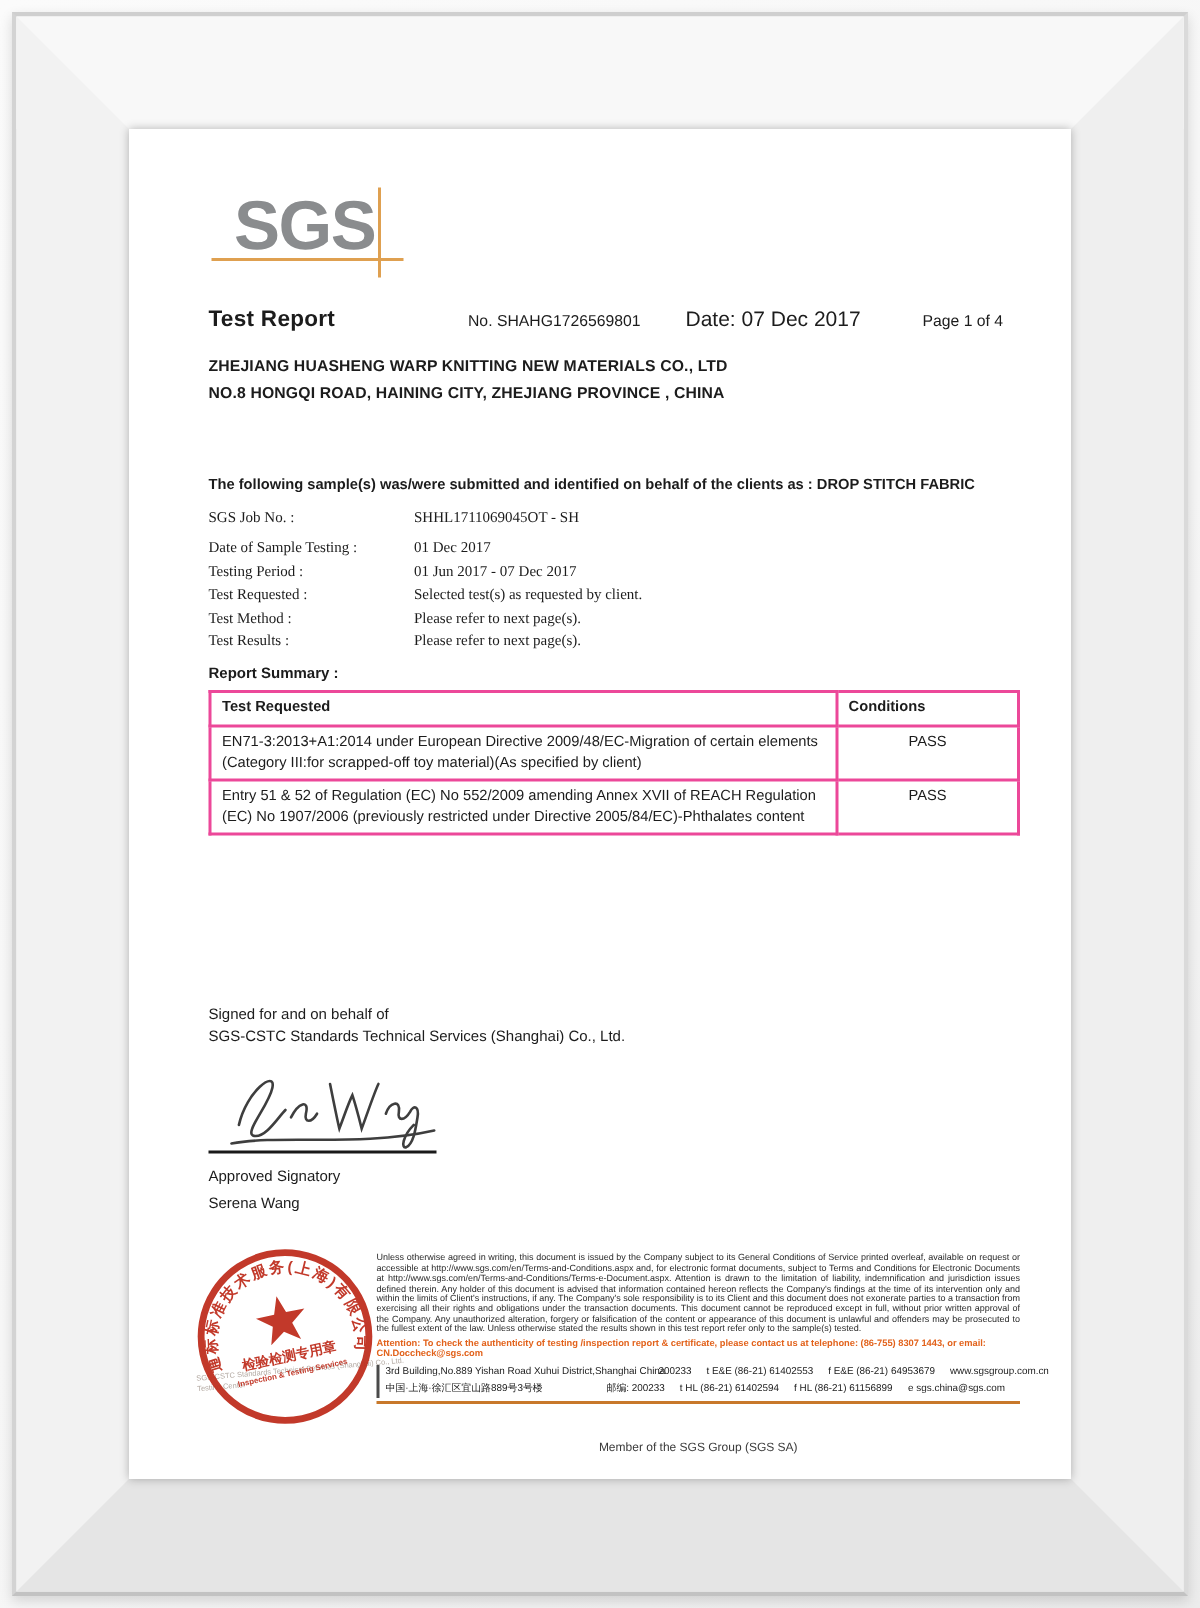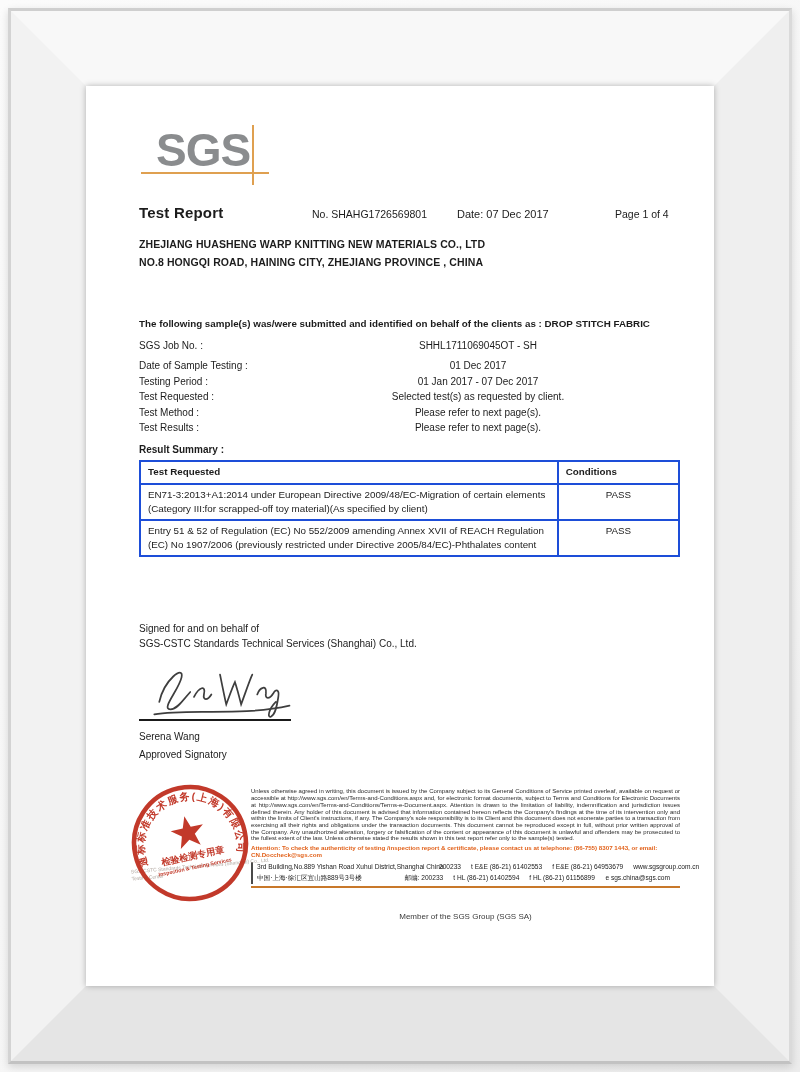--- a/index.html
+++ b/index.html
@@ -41,42 +41,42 @@
   .logo-text {
     font-size:46px; font-weight:bold; letter-spacing:-1px;
     color:#8a8c8e; line-height:0.95; display:inline-block;
   }
   .logo-hline { position:absolute; left:-15px; width:128px; bottom:-1px; height:2px; }
   .logo-vline { position:absolute; left:96px; top:-4px; width:2px; height:60px; }
   
   .title-row { display:flex; align-items:baseline; margin-top:31px; }
   .title { font-size:15px; font-weight:bold; width:163px; letter-spacing:0.2px; }
   .meta-no { font-size:10.5px; width:155px;padding-left:10px; }
-  .meta-date { font-size:11px; width:118px; }
+  .meta-date { font-size:14px; width:118px; }
   .meta-page { font-size:10.5px;padding-left:40px; }
   
   .company { margin-top:15px; font-size:10.5px; font-weight:bold; line-height:1.7; letter-spacing:0.1px; }
   
   .sample-intro { margin-top:47px; font-size:9.8px;font-weight:bold; }
   
-  .details { margin-top:11px; font-size:10px; }
+  .details { margin-top:11px; font-size:10px;font-family:Liberation Serif, serif; }
   .detail-row { display:flex; margin-bottom:4.5px; }
   .detail-row.first { margin-bottom:9px; }
   .detail-label { width:137px; flex:none; }
-  .detail-value { flex:1;text-align:center; }
+  .detail-value { flex:1; }
   
   .result-heading { margin-top:11px; font-size:10px; font-weight:bold; }
   table.result { width:100%; border-collapse:collapse; margin-top:5px; }
   table.result th, table.result td {
-    border:2px solid #1d4ed8; font-size:9.8px; padding:3px 7px; line-height:1.45;
+    border:2px solid #ec4899; font-size:9.8px; padding:3px 7px; line-height:1.45;
   }
   table.result th { text-align:left; font-weight:bold; }
   th.col-conclusion, td.cell-conclusion { width:22.5%; text-align:center; vertical-align:top; }
   
-  .sig-block { margin-top:64px; font-size:10px; line-height:1.5; }
+  .sig-block { margin-top:112px; font-size:10px; line-height:1.5; }
   .sig-svg { display:block; margin-top:10px; margin-left:2px; }
   .sig-rule { width:152px; border-top:2px solid #1a1a1a; margin-top:-4px; }
   .sig-name { margin-top:7px; font-size:10px; line-height:1.8; }
   
   .footer { display:flex; margin-top:24px; }
   .footer-left { width:112px; flex:none; position:relative; }
   .stamp-svg { position:absolute; left:-10px; top:-6px; z-index:2; opacity:.95; }
   .stamp-under {
     position:absolute; left:-8px; top:74px; width:150px; z-index:1;
     font-size:5px; color:#b3a9a2; line-height:1.4; transform:rotate(-5deg);
@@ -128,37 +128,37 @@
           <div class="detail-row first">
             <span class="detail-label">SGS Job No. :</span>
             <span class="detail-value">SHHL1711069045OT - SH</span>
           </div>
           <div class="detail-row">
             <span class="detail-label">Date of Sample Testing :</span>
             <span class="detail-value">01 Dec 2017</span>
           </div>
           <div class="detail-row">
             <span class="detail-label">Testing Period :</span>
-            <span class="detail-value">01 Jan 2017 - 07 Dec 2017</span>
+            <span class="detail-value">01 Jun 2017 - 07 Dec 2017</span>
           </div>
           <div class="detail-row">
             <span class="detail-label">Test Requested :</span>
             <span class="detail-value">Selected test(s) as requested by client.</span>
           </div>
           <div class="detail-row">
             <span class="detail-label">Test Method :</span>
             <span class="detail-value">Please refer to next page(s).</span>
           </div>
           <div class="detail-row">
             <span class="detail-label">Test Results :</span>
             <span class="detail-value">Please refer to next page(s).</span>
           </div>
         </div>
 
-        <div class="result-heading">Result Summary :</div>
+        <div class="result-heading">Report Summary :</div>
         <table class="result">
           <thead>
             <tr>
               <th>Test Requested</th>
               <th class="col-conclusion">Conditions</th>
             </tr>
           </thead>
           <tbody>
             <tr>
               <td>EN71-3:2013+A1:2014 under European Directive 2009/48/EC-Migration of certain elements (Category III:for scrapped-off toy material)(As specified by client)</td>
@@ -178,22 +178,22 @@
             <g fill="none" stroke="#1d1d1d" stroke-width="1.4" stroke-linecap="round" opacity="0.85">
               <path d="M7,33 C11,15 27,3 25,13 C23,23 8,39 16,39 C22,39 28,29 32,25"></path>
               <path d="M35,29 C39,21 45,19 43,27 C42,32 46,32 49,27"></path>
               <path d="M56,11 C58,21 60,31 61,35 C64,27 66,21 68,17 C70,23 72,31 73,35 C76,27 80,15 82,11"></path>
               <path d="M86,27 C88,21 94,19 93,26 C92,31 96,31 99,26 C101,22 104,23 103,29 C102,35 101,43 97,45 C94,46 95,39 101,33"></path>
               <path d="M3,43 C30,38 72,45 112,36"></path>
             </g>
           </svg>
           <div class="sig-rule"></div>
           <div class="sig-name">
+            <div>Approved Signatory</div>
             <div>Serena Wang</div>
-            <div>Approved Signatory</div>
           </div>
         </div>
 
         <div class="footer">
           <div class="footer-left">
             <div class="stamp-under">
               <div>SGS-CSTC Standards Technical Services (Shanghai) Co., Ltd.</div>
               <div>Testing Center</div>
             </div>
             <svg class="stamp-svg" width="122" height="122" viewBox="0 0 120 120">

